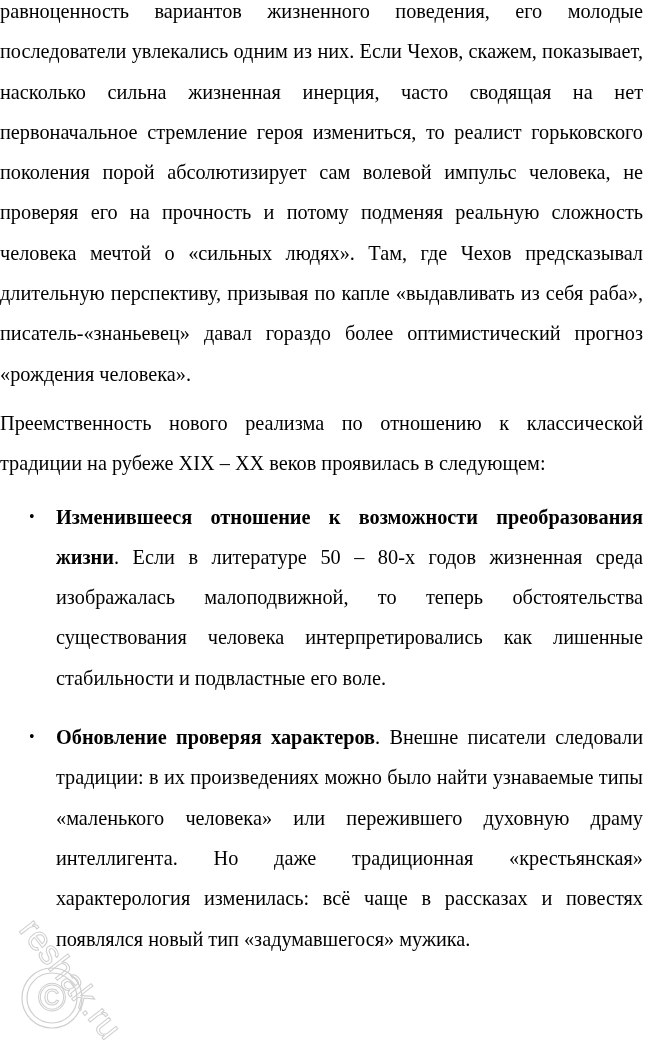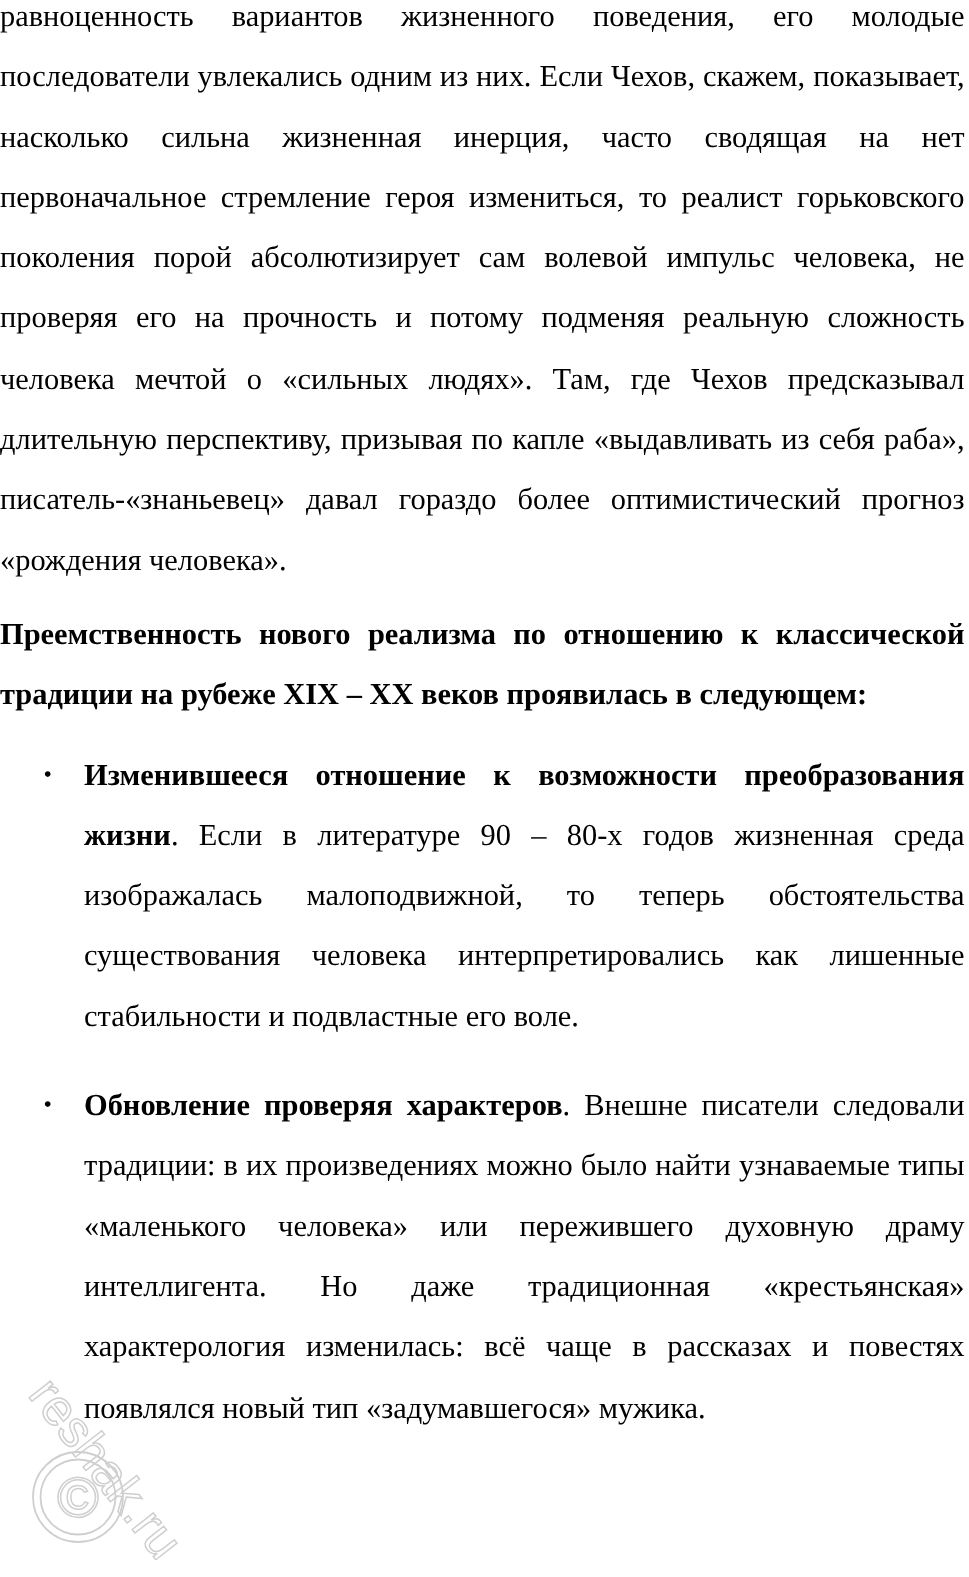--- a/index.html
+++ b/index.html
@@ -24,21 +24,21 @@
     }
     p {
       margin: 0;
       line-height: 40.3px;
       text-align: justify;
     }
     .para {
       margin-bottom: 9px;
     }
     .heading {
-      font-weight: bold;
+      font-weight: normal;
       margin-bottom: 13px;
     }
     ul {
       list-style: none;
       margin: 0;
       padding: 0;
     }
     li {
       position: relative;
       padding-left: 56px;
@@ -67,21 +67,21 @@
 </head>
 <body>
 
 <div class="page">
   <p class="para">равноценность вариантов жизненного поведения, его молодые последователи увлекались одним из них. Если Чехов, скажем, показывает, насколько сильна жизненная инерция, часто сводящая на нет первоначальное стремление героя измениться, то реалист горьковского поколения порой абсолютизирует сам волевой импульс человека, не проверяя его на прочность и потому подменяя реальную сложность человека мечтой о «сильных людях». Там, где Чехов предсказывал длительную перспективу, призывая по капле «выдавливать из себя раба», писатель-«знаньевец» давал гораздо более оптимистический прогноз «рождения человека».</p>
   <p class="heading">Преемственность нового реализма по отношению к классической традиции на рубеже XIX – XX веков проявилась в следующем:</p>
 
   <ul>
     <li>
       <span class="bullet">•</span>
-      <p><b>Изменившееся отношение к возможности преобразования жизни</b><span>. Если в литературе 90 – 80-х годов жизненная среда изображалась малоподвижной, то теперь обстоятельства существования человека интерпретировались как лишенные стабильности и подвластные его воле.</span></p>
+      <p><b>Изменившееся отношение к возможности преобразования жизни</b><span>. Если в литературе 50 – 80-х годов жизненная среда изображалась малоподвижной, то теперь обстоятельства существования человека интерпретировались как лишенные стабильности и подвластные его воле.</span></p>
     </li>
     <li>
       <span class="bullet">•</span>
       <p><b>Обновление проверяя характеров</b><span>. Внешне писатели следовали традиции: в их произведениях можно было найти узнаваемые типы «маленького человека» или пережившего духовную драму интеллигента. Но даже традиционная «крестьянская» характерология изменилась: всё чаще в рассказах и повестях появлялся новый тип «задумавшегося» мужика.</span></p>
     </li>
 
   </ul>
 </div>
 
 <div class="watermark">

